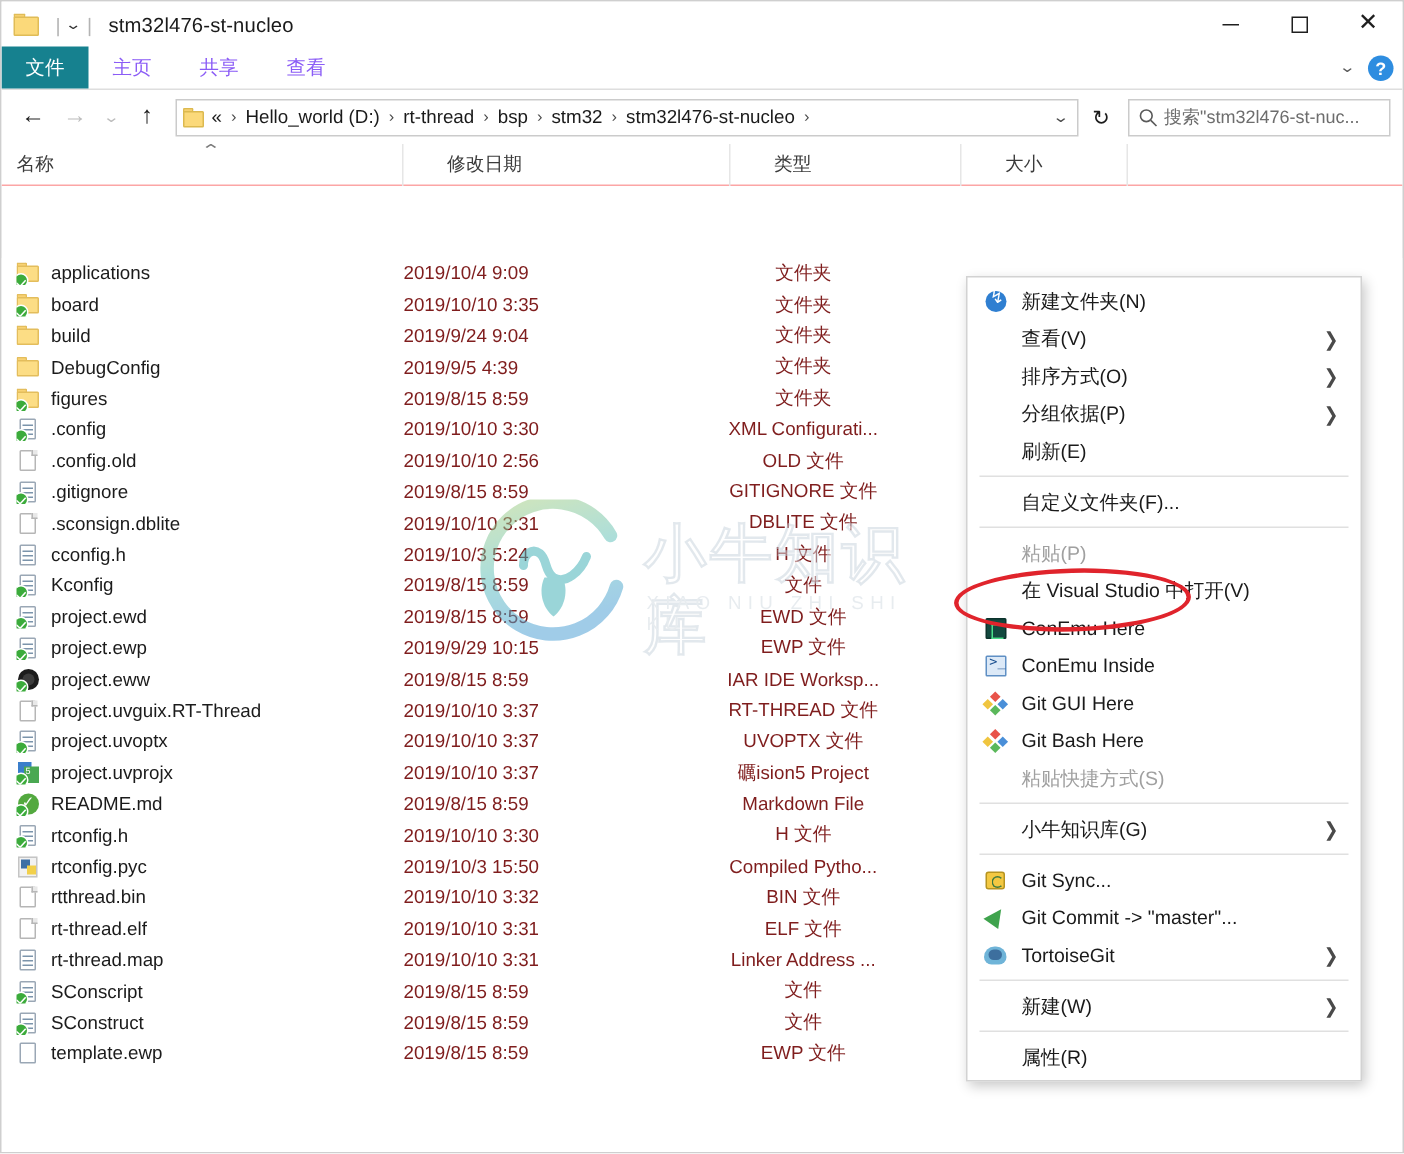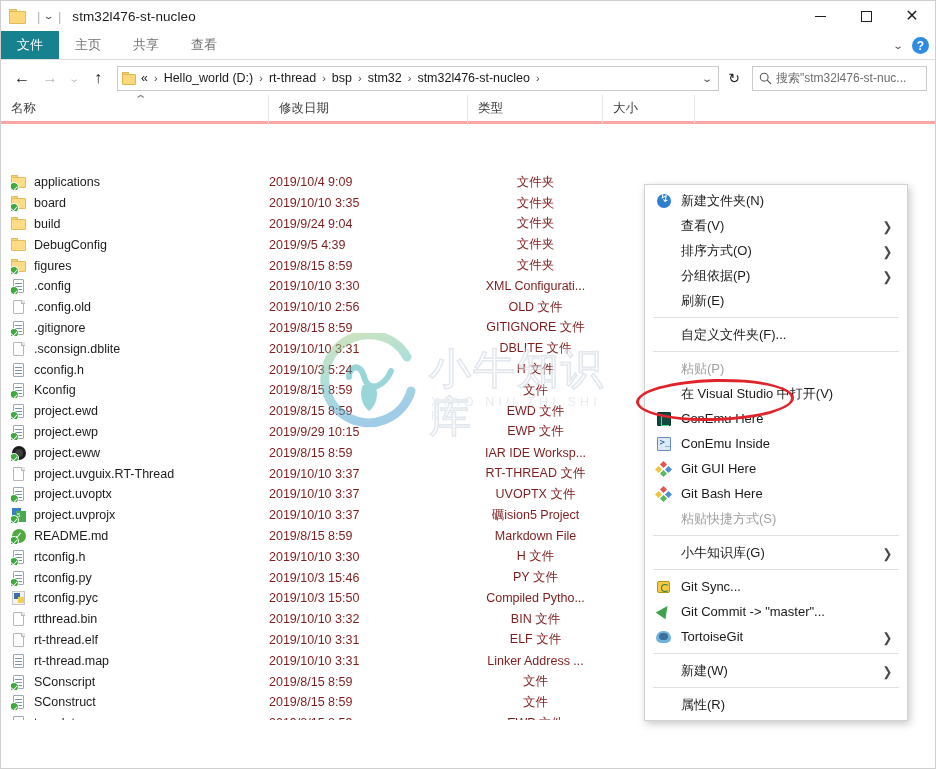--- a/index.html
+++ b/index.html
@@ -61,21 +61,21 @@
   .ribbon {
     height: 29px;
     display: flex;
     align-items: stretch;
     background: #ffffff;
     border-bottom: 1px solid #dedede;
     position: relative;
   }
   .rtab {
     display: flex; align-items: center; justify-content: center;
-    font-size: 13px; color: #737373;
+    font-size: 13px; color: #8b5cf6;
     padding: 0 16px;
     min-width: 56px;
   }
   .rtab.active { background: #16818f; color: #ffffff; }
   .ribbon-right {
     position: absolute; right: 6px; top: 0; height: 29px;
     display: flex; align-items: center; gap: 10px;
   }
   .ribbon-caret { font-size: 10px; color: #5a5a5a; transform: scaleX(1.4); }
   .help-btn {
@@ -143,24 +143,25 @@
     font-size: 12px; color: #6d6d6d;
     white-space: nowrap; overflow: hidden; text-overflow: clip;
   }
 
   
   .colheaders {
     height: 28px;
     display: flex;
     align-items: center;
     background: #ffffff;
-    border-bottom: 3px solid #fca5a5;
+    border-bottom: 1px solid #fca5a5;
     position: relative;
     font-size: 12.5px;
     color: #3b3b3b;
+    gap: 19px;
   }
   .colh {
     height: 28px;
     display: flex; align-items: center;
     padding-left: 10px;
     border-right: 1px solid #e6e6e6;
     position: relative;
   }
   .colh.name  { width: 268px; }
   .colh.date  { width: 199px; }
@@ -716,35 +717,20 @@
             <span class="gitchk"></span>
           </span>
           <span>rtconfig.h</span>
         </span>
         <span class="cell-date">2019/10/10 3:30</span>
         <span class="cell-type">H 文件</span>
         <span class="cell-size">3 KB</span>
       </div>
       <div class="frow">
         <span class="cell-name">
-          <span class="ic doc">
-            <div class="pg"></div>
-            <div class="l1"></div>
-            <div class="l2"></div>
-            <div class="l3"></div>
-            <span class="gitchk"></span>
-          </span>
-          <span>rtconfig.py</span>
-        </span>
-        <span class="cell-date">2019/10/3 15:46</span>
-        <span class="cell-type">PY 文件</span>
-        <span class="cell-size">4 KB</span>
-      </div>
-      <div class="frow">
-        <span class="cell-name">
           <span class="ic pyc">
             <div class="p1"></div>
             <div class="p2"></div>
             <div class="p3"></div>
           </span>
           <span>rtconfig.pyc</span>
         </span>
         <span class="cell-date">2019/10/3 15:50</span>
         <span class="cell-type">Compiled Pytho...</span>
         <span class="cell-size">4 KB</span>

